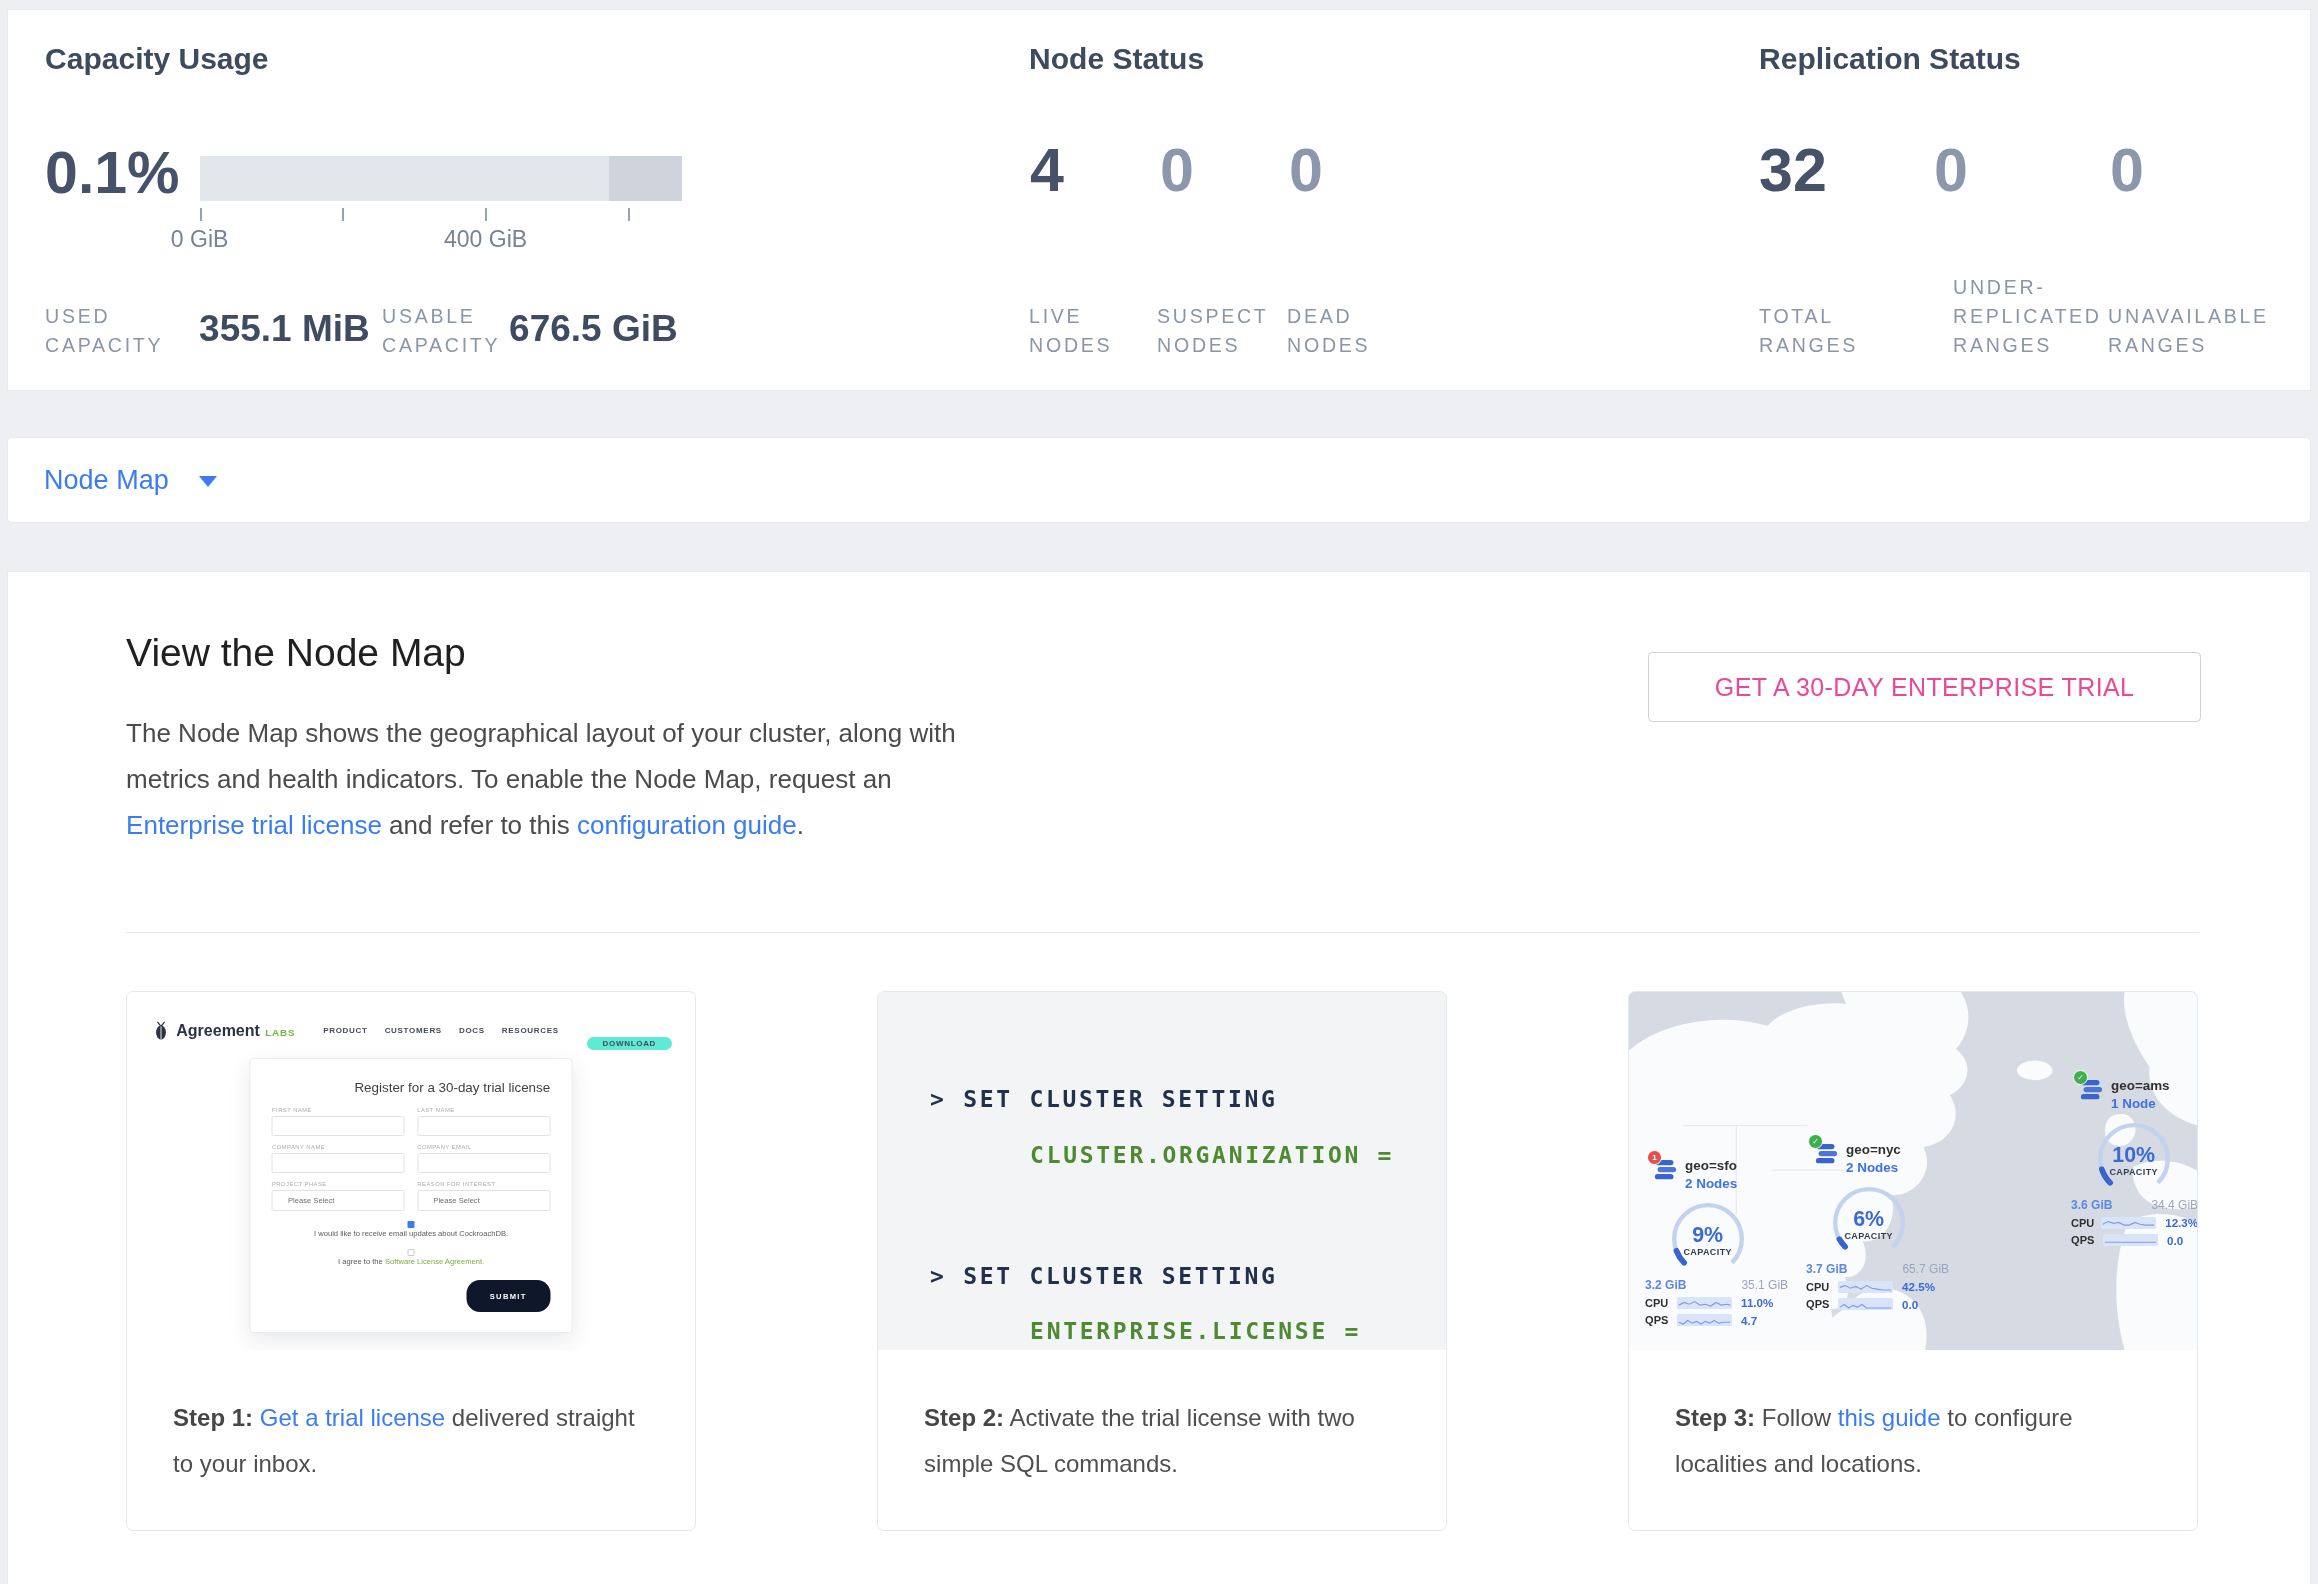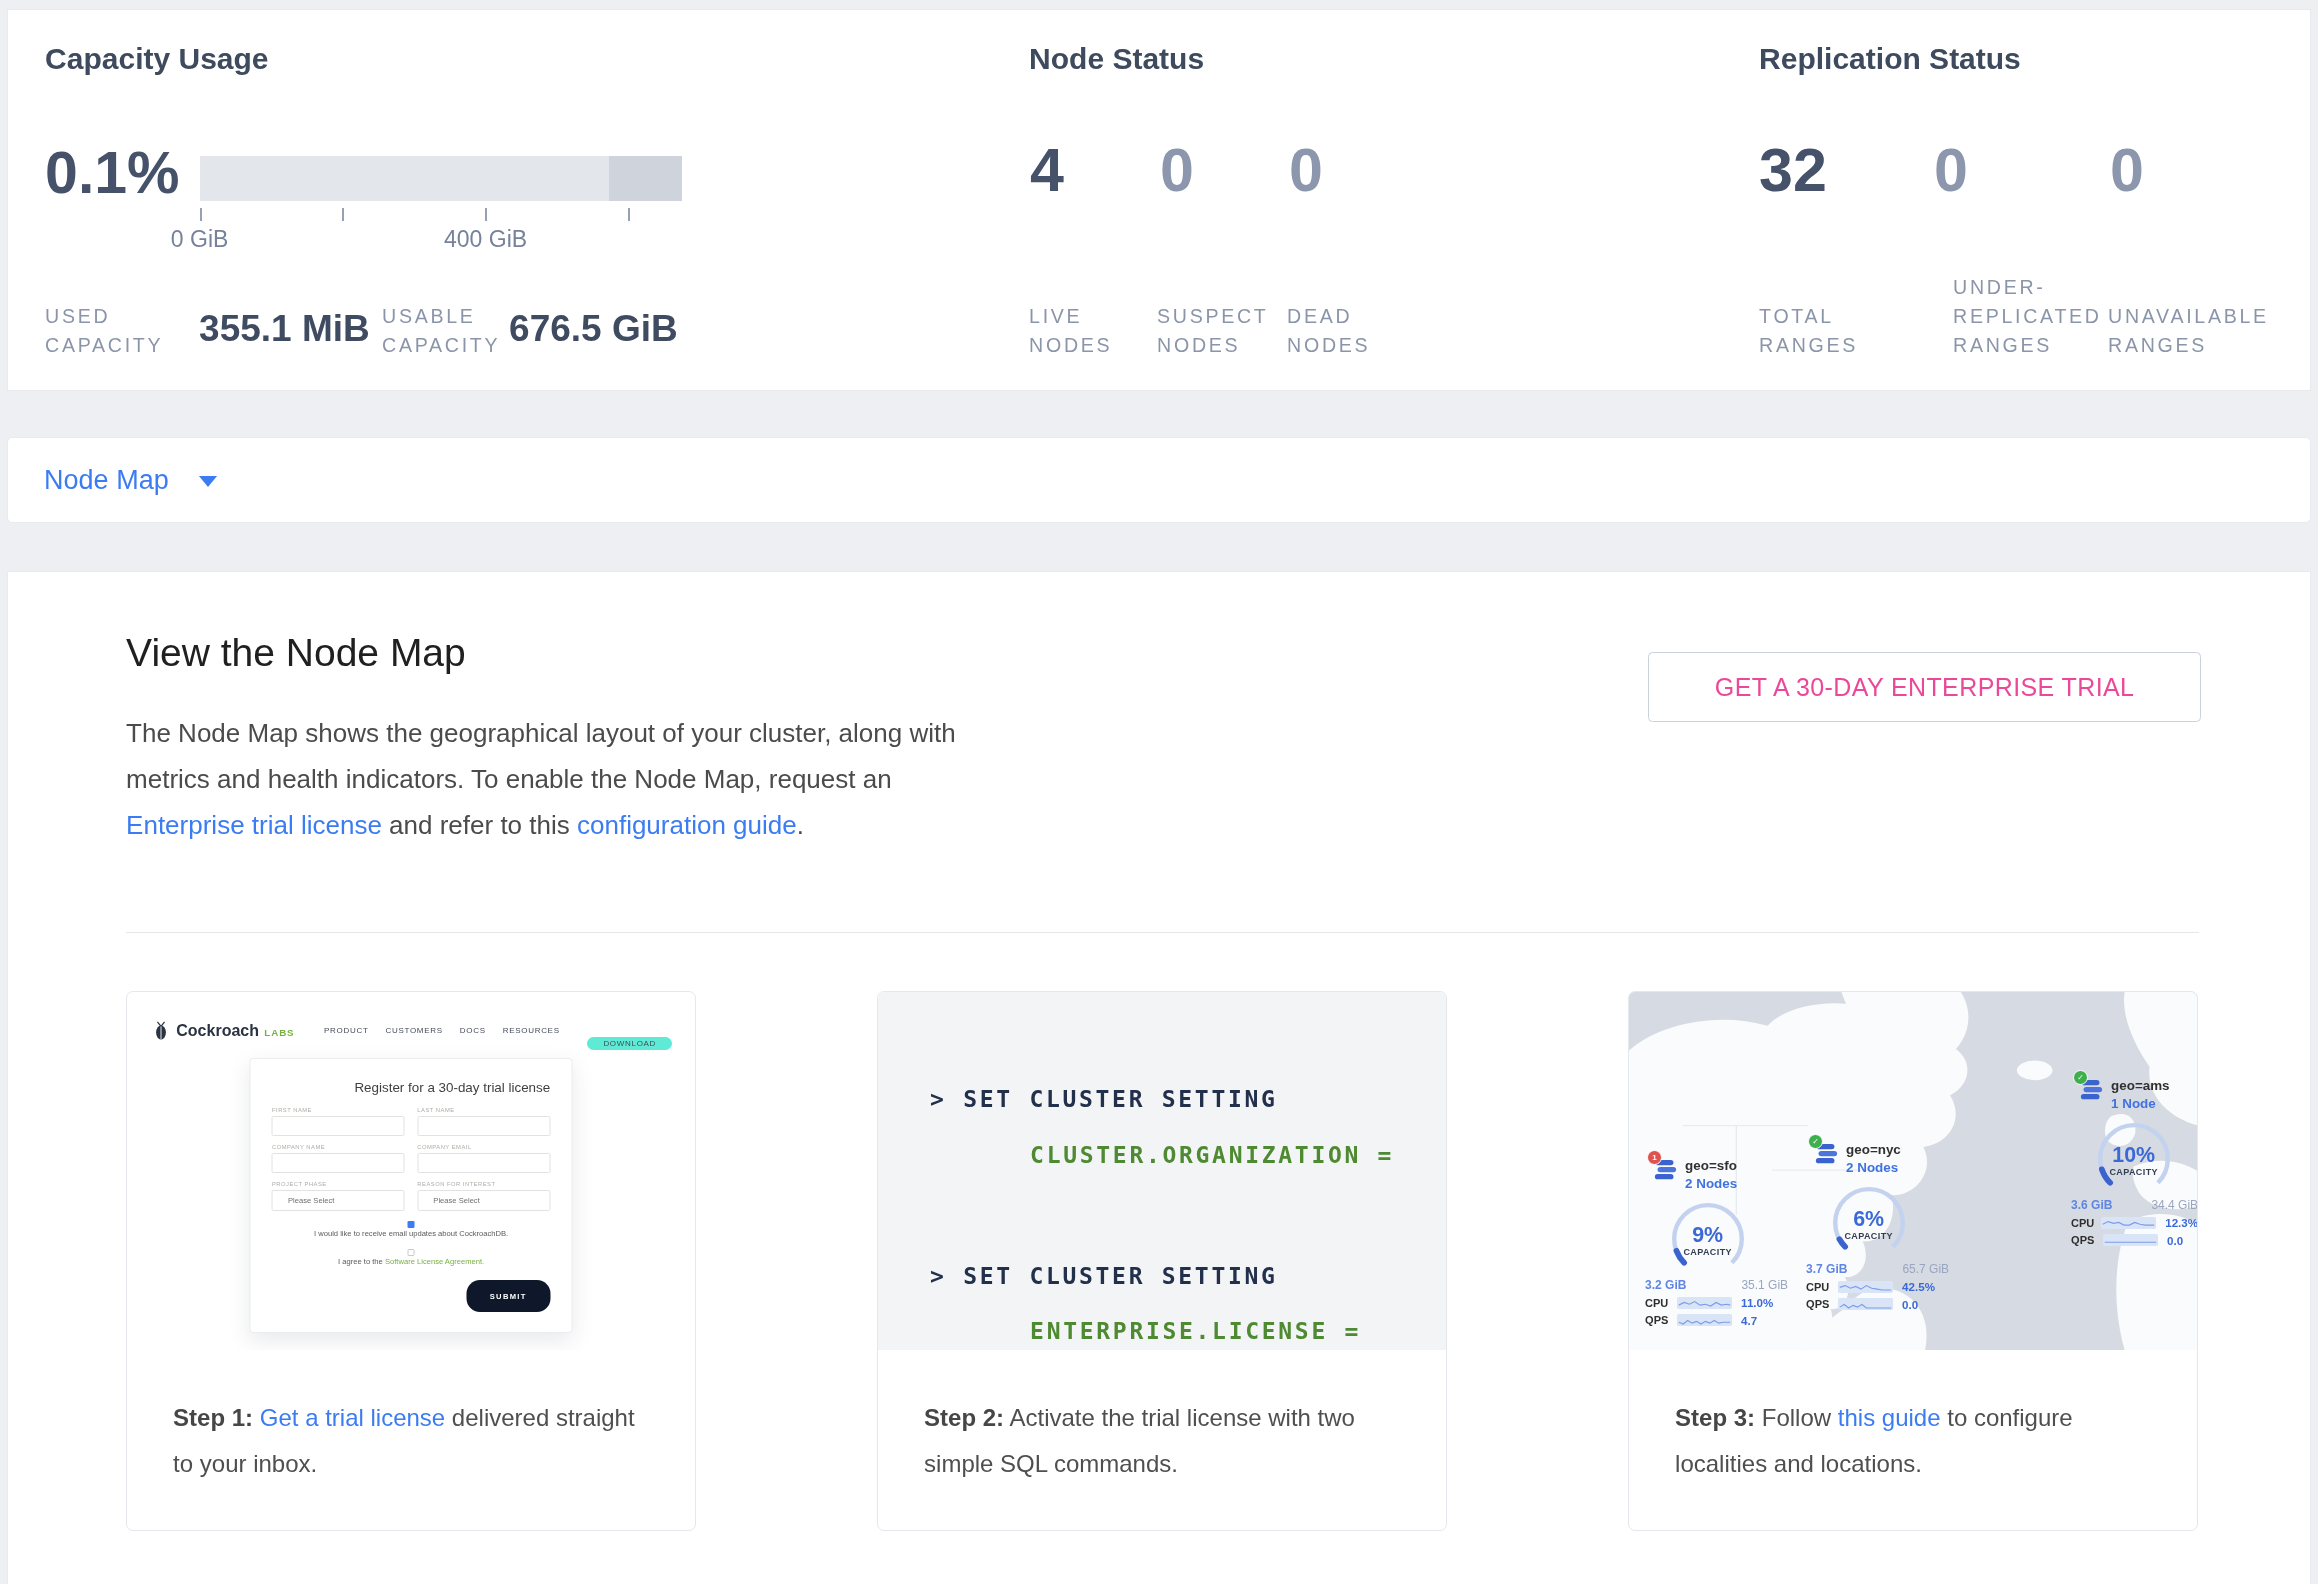--- a/index.html
+++ b/index.html
@@ -44,21 +44,21 @@
   .shot { position:absolute; left:0; top:0; width:100%; height:358px; overflow:hidden; }
   .caption { position:absolute; left:0; top:358px; width:100%; bottom:0; padding:45px 39px 0 46px; font-size:24px; line-height:46px; color:#4f4f4f; }
   .caption b { color:#464646; }
 
   
   .mini-header { position:absolute; left:25px; right:23px; top:19.6px; display:flex; align-items:center; justify-content:space-between; }
   .mini-logo { display:flex; align-items:center; }
   .mini-brand { font-size:16px; font-weight:700; color:#2a3342; margin-left:6.2px; }
   .mini-brand-suffix { font-size:9.8px; font-weight:700; color:#76b13f; letter-spacing:0.9px; margin-left:5.3px; margin-top:3.6px; }
   .mini-nav { display:flex; align-items:center; gap:17px; }
-  .mini-nav span { font-size:8px; font-weight:400; color:#454b57; letter-spacing:0.7px; }
+  .mini-nav span { font-size:8px; font-weight:700; color:#454b57; letter-spacing:0.7px; }
   .mini-download { background:#5eead4; color:#fff; font-size:7.6px; font-weight:700; letter-spacing:1.1px; padding:2px 16px; border-radius:13.4px; margin-left:10.7px;margin-top:25px; }
   .mini-form { position:absolute; left:50%; transform:translateX(-50%); top:66px; width:323px; background:#fff; border:0.9px solid #ececf0; border-radius:3.6px; box-shadow:0 7.1px 21.4px rgba(40,50,70,.10); padding:21.4px 21.4px 18px; }
   .mf-title { font-size:13.4px; color:#3f3f3f; text-align:right; margin-bottom:3.6px; }
   .mf-grid { display:grid; grid-template-columns:1fr 1fr; column-gap:12.5px; }
   .mf-label { font-size:5.8px; color:#a8b0a4; letter-spacing:0.5px; margin:8px 0 2.7px; }
   .mf-input { height:20.5px; border:0.9px solid #e2e2e2; border-radius:1.8px; display:flex; align-items:center; }
   .mf-input span { font-size:7.6px; color:#6e6e6e; padding-left:15px; }
   .mf-check { display:flex; align-items:center; gap:1px; margin-top:10.7px;flex-direction:column; }
   .mf-box { width:7.1px; height:7.1px; border-radius:1.3px; flex:none; }
   .mf-box.checked { background:#3b7cf2; }
@@ -181,21 +181,21 @@
       <div class="step-card">
         <div class="shot">
           <div class="mini-header">
             <div class="mini-logo">
               <svg width="18" height="19.6" viewBox="0 0 20 22">
                 <line x1="6" y1="1" x2="10" y2="6" stroke="#2a3342" stroke-width="1.4"></line>
                 <line x1="14" y1="1" x2="10" y2="6" stroke="#2a3342" stroke-width="1.4"></line>
                 <ellipse cx="10" cy="13" rx="5.5" ry="8" fill="#2a3342"></ellipse>
                 <line x1="10" y1="6" x2="10" y2="21" stroke="#fff" stroke-width="1"></line>
               </svg>
-              <span class="mini-brand">Cockroach</span>
+              <span class="mini-brand">Agreement</span>
               <span class="mini-brand-suffix">LABS</span>
             </div>
             <div class="mini-nav">
               <span>PRODUCT</span>
               <span>CUSTOMERS</span>
               <span>DOCS</span>
               <span>RESOURCES</span>
               <span class="mini-download">DOWNLOAD</span>
             </div>
           </div>

